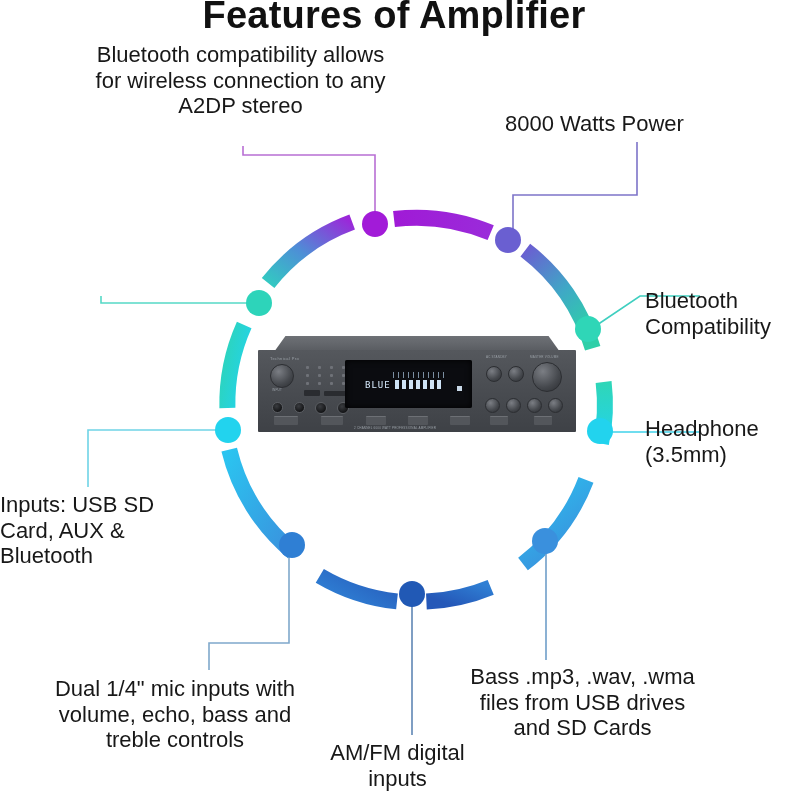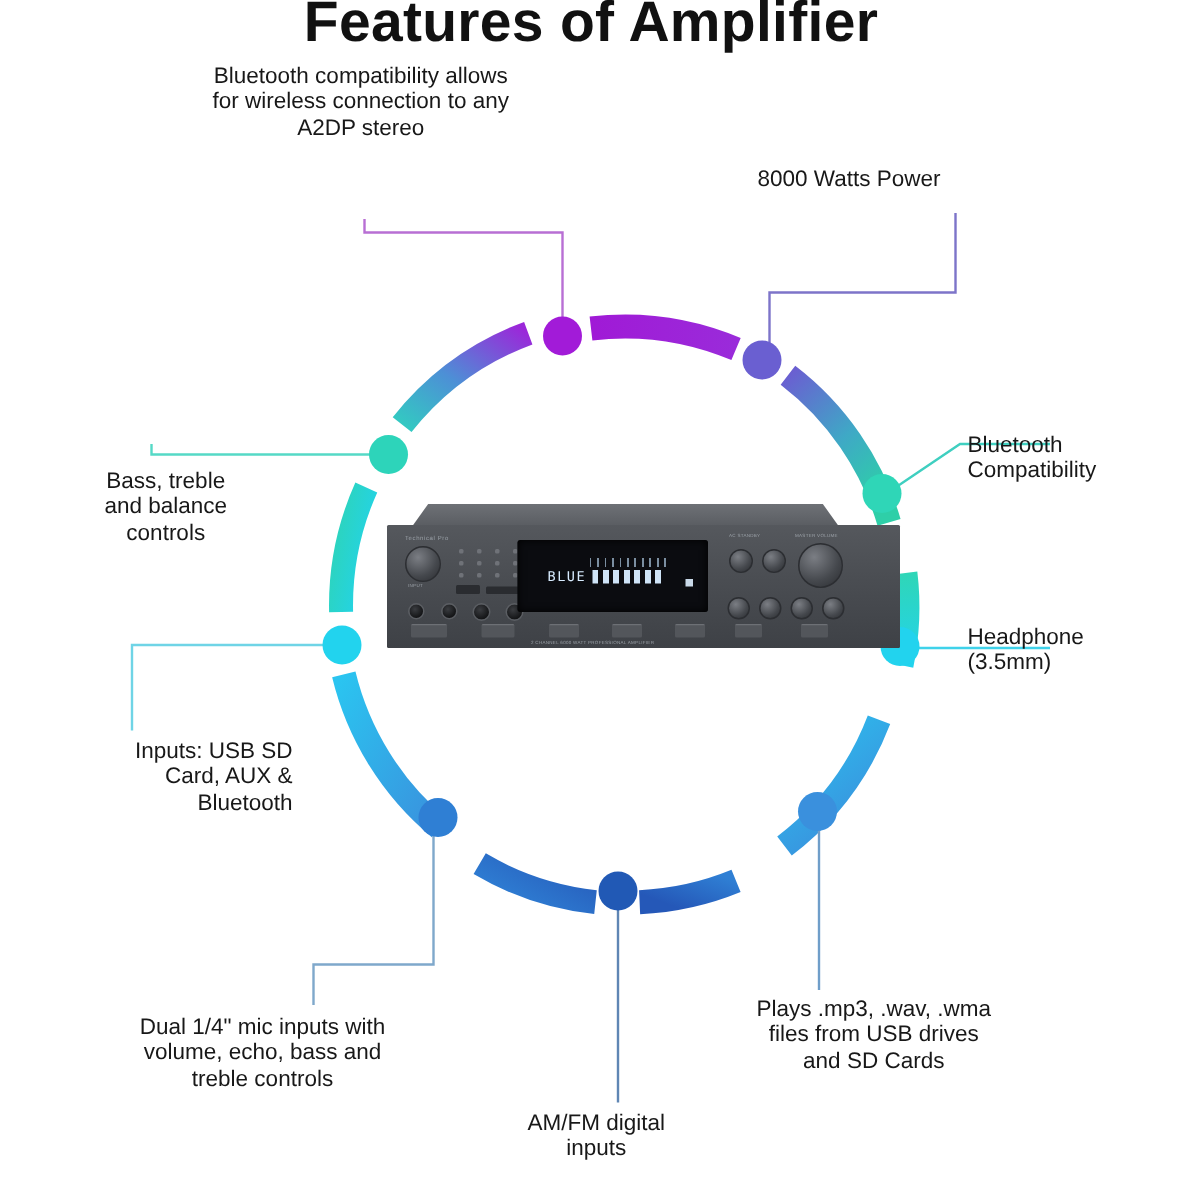--- a/index.html
+++ b/index.html
@@ -57,21 +57,20 @@
     width: 286px; height: 16px;
     background: linear-gradient(180deg, #6e7176 0%, #585b60 100%);
     clip-path: polygon(4% 0%, 96% 0%, 100% 100%, 0% 100%);
   }
   .amp-face {
     position: absolute;
     left: 0; top: 14px;
     width: 318px; height: 82px;
     background: linear-gradient(180deg, #55585d 0%, #4a4d52 45%, #3e4146 100%);
     border-radius: 1px;
-    padding-left: 24px;
   }
   .amp-screen {
     position: absolute;
     left: 87px; top: 10px;
     width: 127px; height: 48px;
     background: #0b0c10;
     border-radius: 2px;
     box-shadow: inset 0 0 6px #000;
   }
   .amp-screen-text {
@@ -143,30 +142,30 @@
     position: absolute;
     font-size: 3px;
     color: #9aa0a7;
     letter-spacing: .2px;
     white-space: nowrap;
   }
 
   
   .label {
     position: absolute;
-    font-size: 15px;
+    font-size: 22px;
     line-height: 1.16;
     color: #181818;
     white-space: pre-line;
   }
 
   #lbl-bt-compat   { left: 38px;  top: 42px;  width: 405px; text-align: center; }
   #lbl-watts       { left: 505px; top: 111px; width: 275px; text-align: left; }
   #lbl-bass        { left: 8px;   top: 312px; width: 205px; text-align: center; }
-  #lbl-inputs      { left: 0px;   top: 492px; width: 195px; text-align: right; }
+  #lbl-inputs      { left: 0px;   top: 492px; width: 195px; text-align: left; }
   #lbl-mic         { left: 10px;  top: 676px; width: 330px; text-align: center; }
   #lbl-amfm        { left: 300px; top: 740px; width: 195px; text-align: center; }
   #lbl-mp3         { left: 430px; top: 664px; width: 305px; text-align: center; }
   #lbl-btright     { left: 645px; top: 288px; width: 220px; text-align: left; }
   #lbl-headphone   { left: 645px; top: 416px; width: 220px; text-align: left; }
 </style>
 </head>
 <body>
 
 <div id="stage">
@@ -313,36 +312,33 @@
       <div class="amp-micro" style="left:96px; top:76px;">2 CHANNEL  6000 WATT PROFESSIONAL AMPLIFIER</div>
     </div>
   </div>
 
   <div class="label" id="lbl-bt-compat">Bluetooth compatibility allows
 for wireless connection to any
 A2DP stereo</div>
 
   <div class="label" id="lbl-watts">8000 Watts Power</div>
 
-  <div class="label" id="lbl-bass">Bass, treble
-and balance
-controls</div>
 
   <div class="label" id="lbl-inputs">Inputs: USB SD
 Card, AUX &amp;
 Bluetooth</div>
 
   <div class="label" id="lbl-mic">Dual 1/4" mic inputs with
 volume, echo, bass and
 treble controls</div>
 
   <div class="label" id="lbl-amfm">AM/FM digital
 inputs</div>
 
-  <div class="label" id="lbl-mp3">Plays .mp3, .wav, .wma
+  <div class="label" id="lbl-mp3">Bass .mp3, .wav, .wma
 files from USB drives
 and SD Cards</div>
 
   <div class="label" id="lbl-btright">Bluetooth
 Compatibility</div>
 
   <div class="label" id="lbl-headphone">Headphone
 (3.5mm)</div>
 
 </div>

